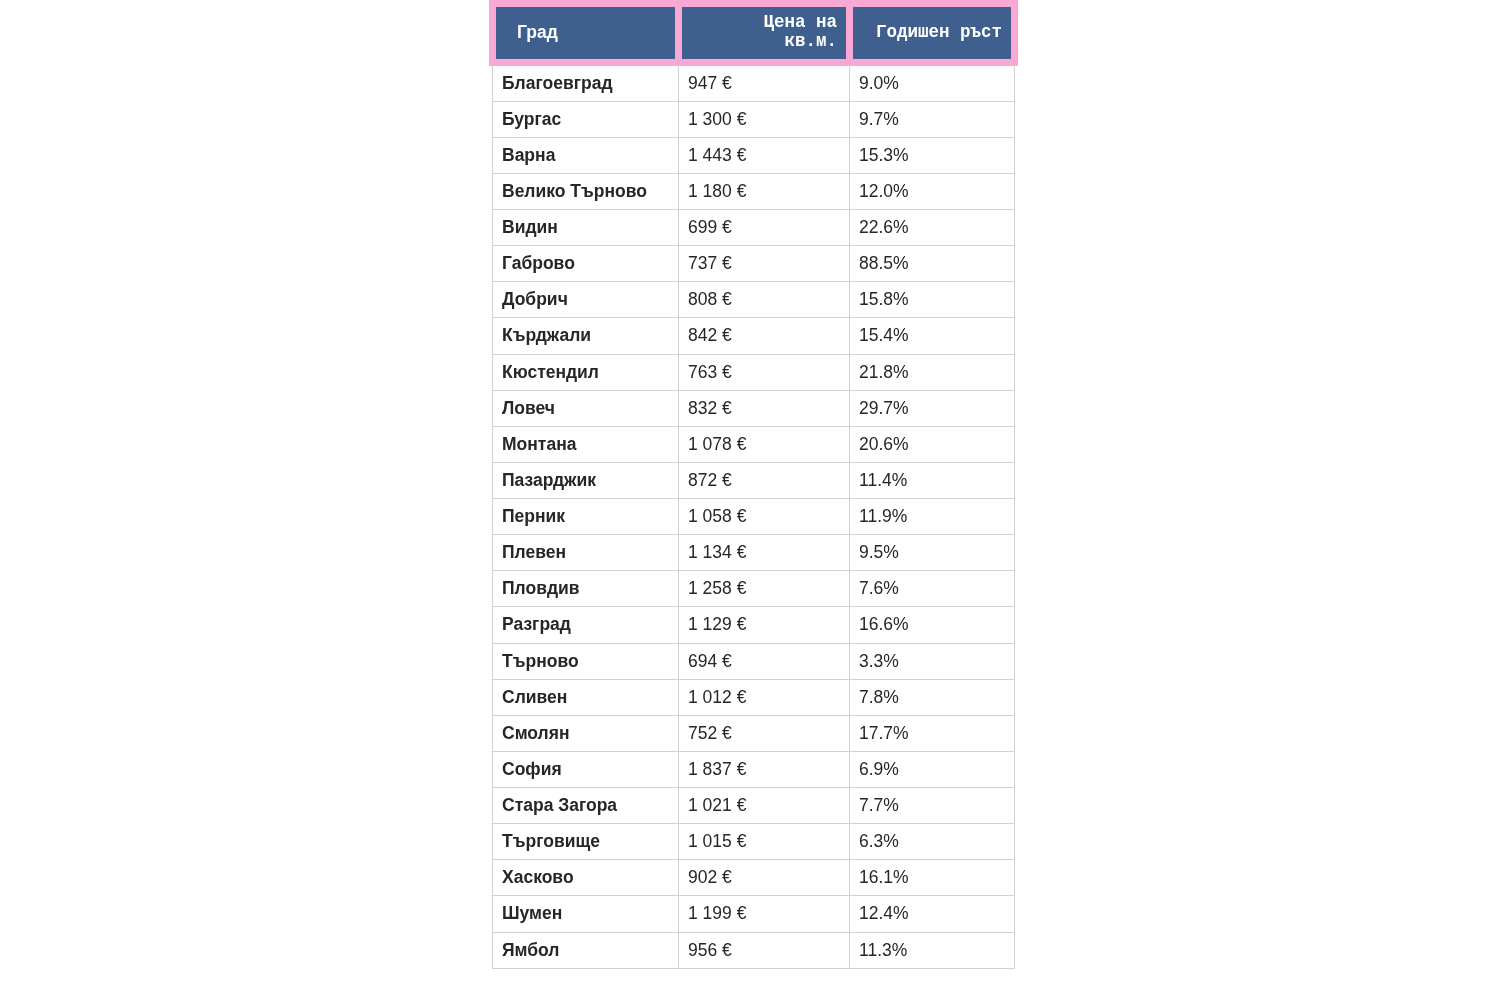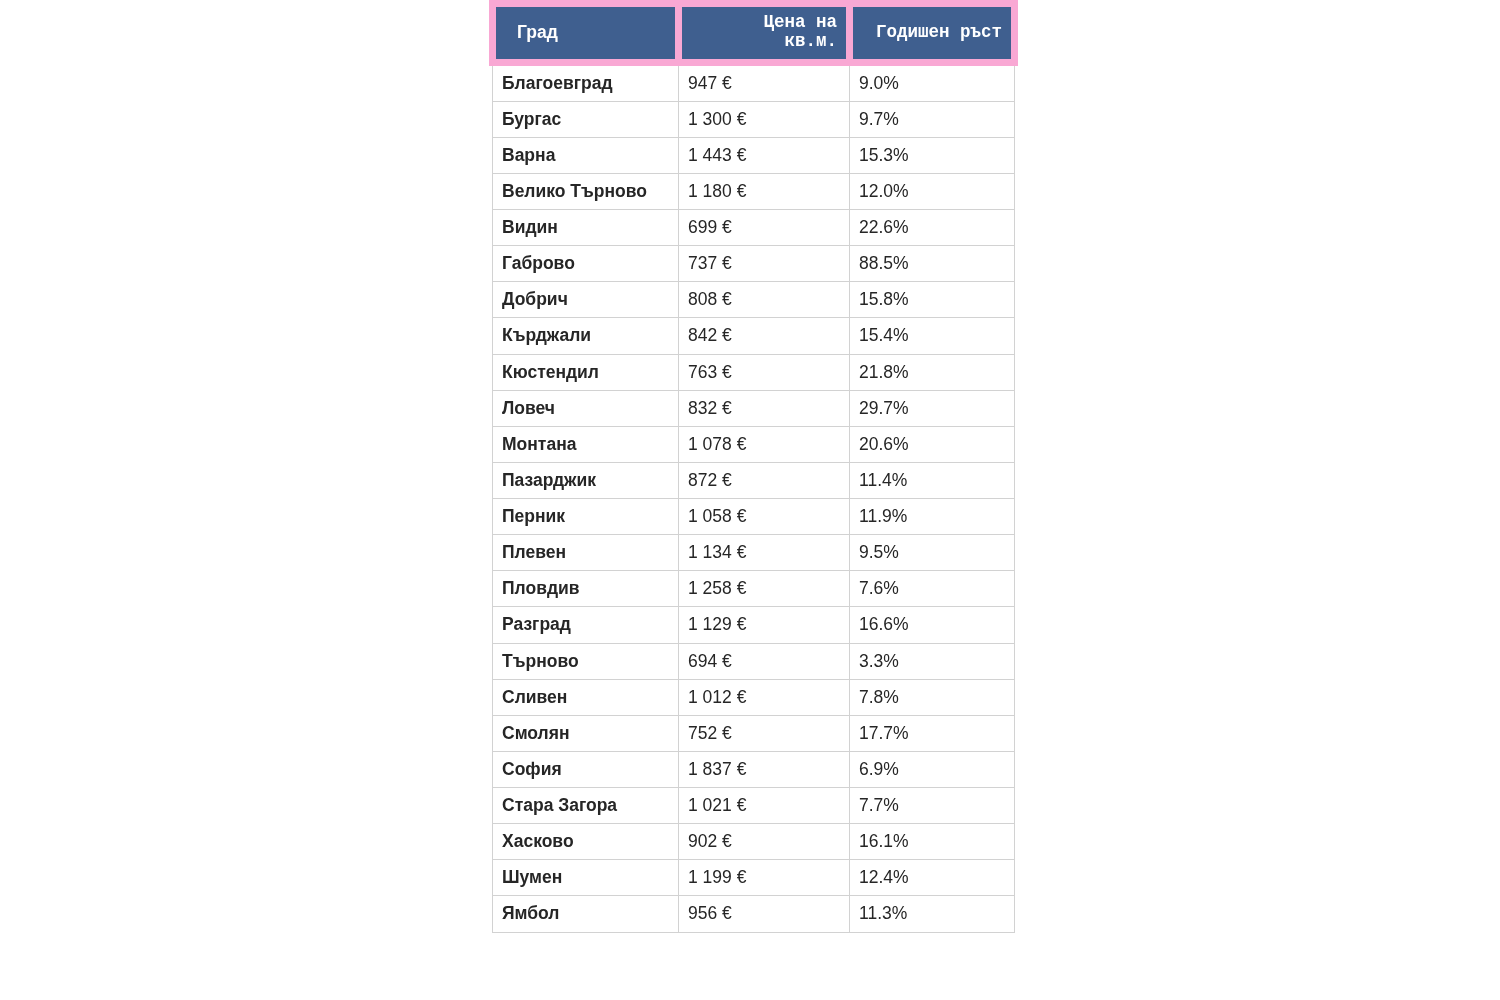--- a/index.html
+++ b/index.html
@@ -190,20 +190,25 @@
             <td class="city">София</td>
             <td class="num">1 837 €</td>
             <td class="num">6.9%</td>
           </tr>
           <tr>
             <td class="city">Стара Загора</td>
             <td class="num">1 021 €</td>
             <td class="num">7.7%</td>
           </tr>
           <tr>
+            <td class="city">Търговище</td>
+            <td class="num">1 015 €</td>
+            <td class="num">6.3%</td>
+          </tr>
+          <tr>
             <td class="city">Хасково</td>
             <td class="num">902 €</td>
             <td class="num">16.1%</td>
           </tr>
           <tr>
             <td class="city">Шумен</td>
             <td class="num">1 199 €</td>
             <td class="num">12.4%</td>
           </tr>
           <tr>

